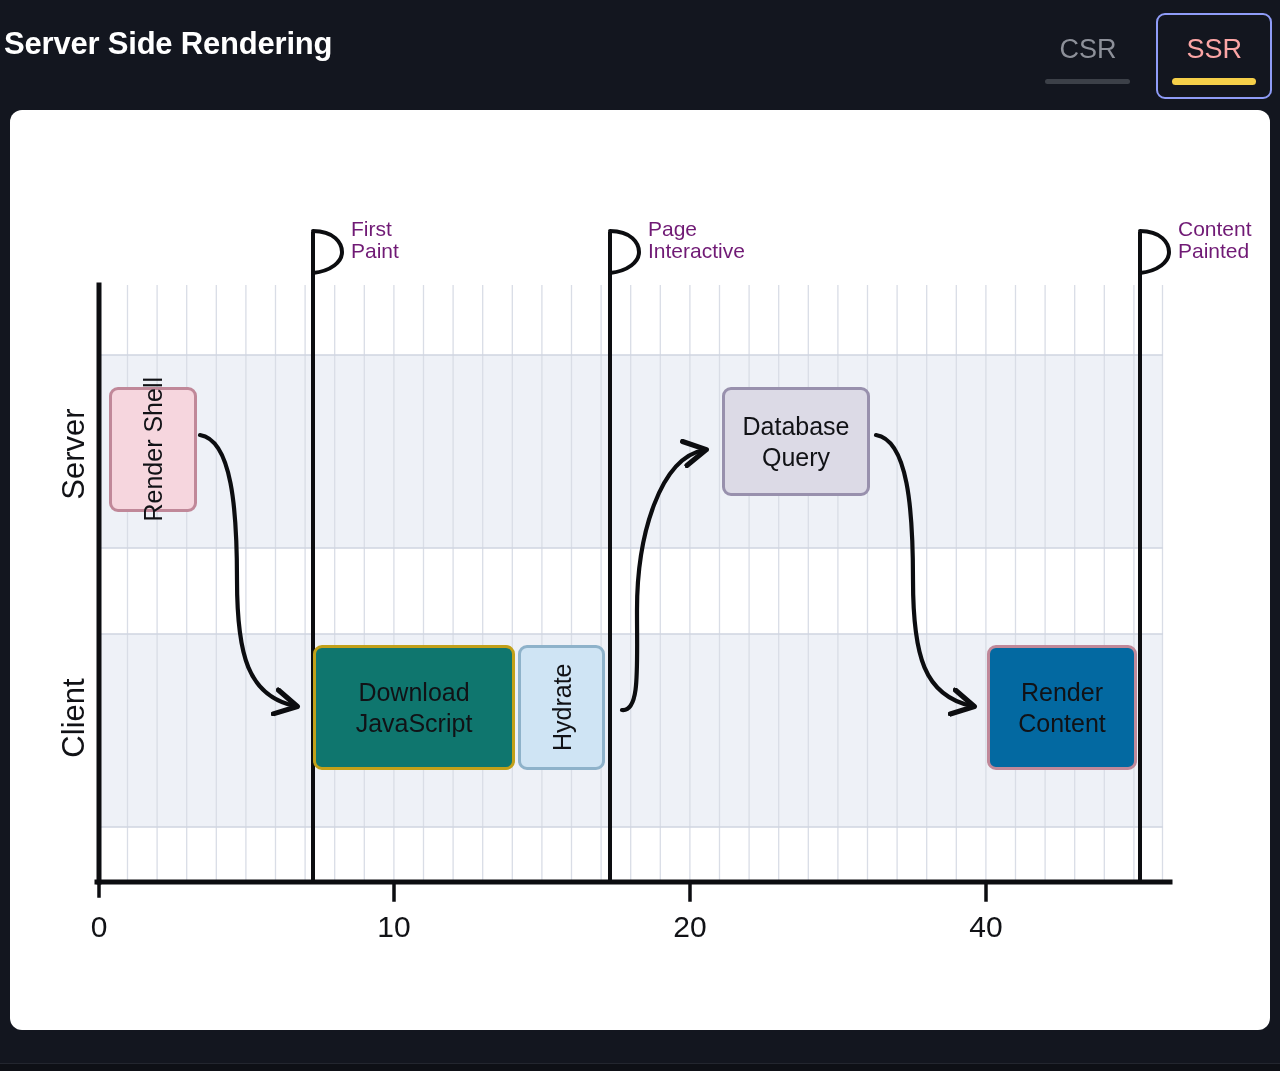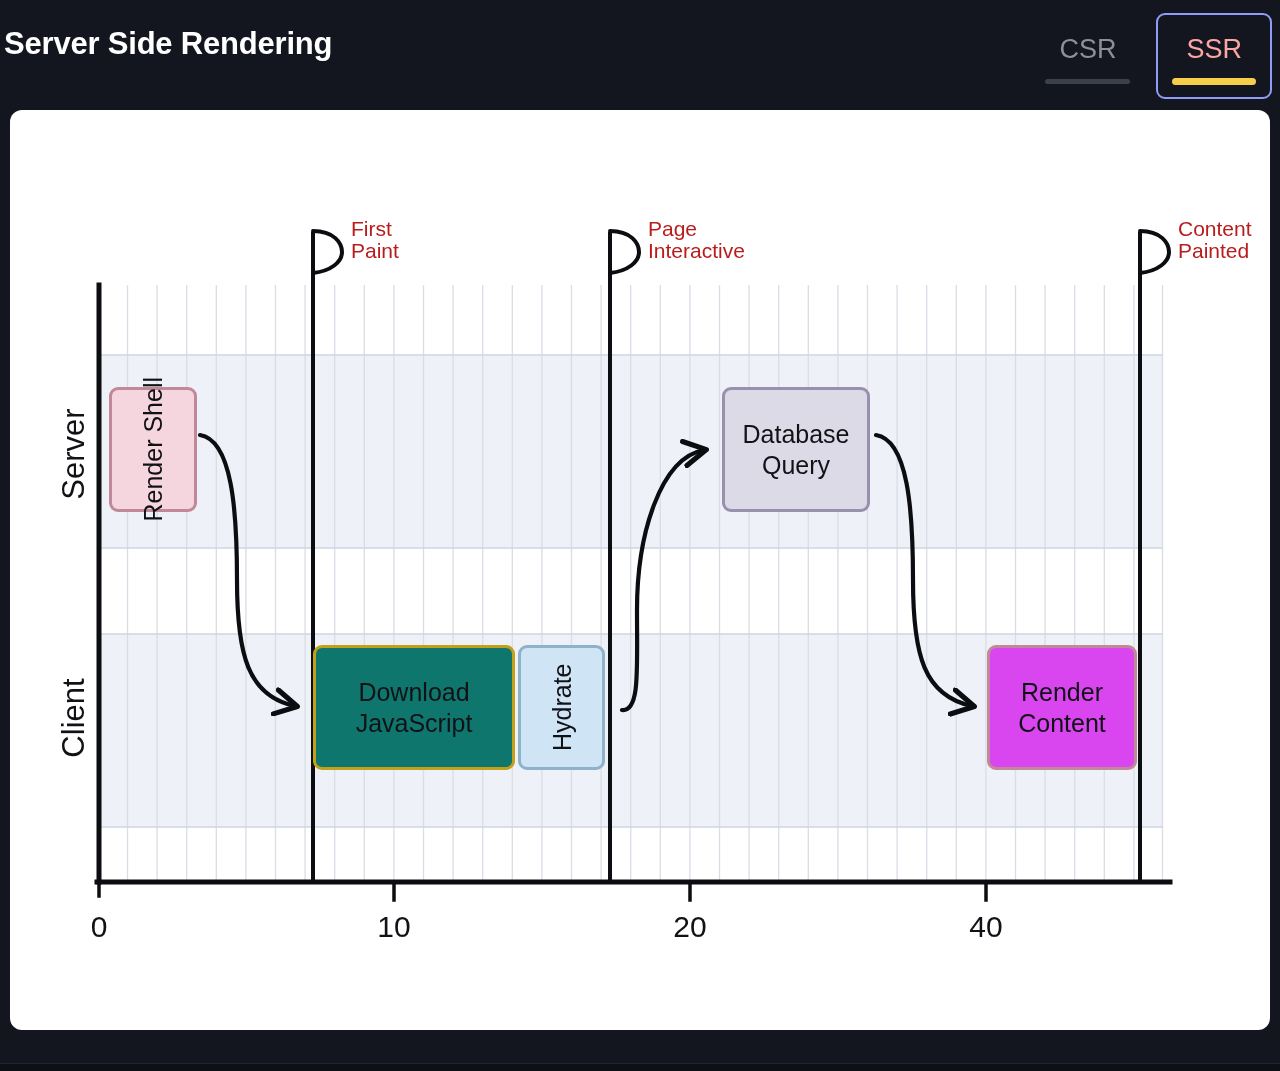--- a/index.html
+++ b/index.html
@@ -52,37 +52,37 @@
     transform-origin: 50% 50%; transform: rotate(-90deg);
     white-space: nowrap; text-align: center;
   }
   #lane-server { left: -6px; top: 326px; width: 140px; }
   #lane-client { left: -6px; top: 590px; width: 140px; }
 
   
   .flag { position: absolute; top: 110px; }
   .flag .flag-text {
     position: absolute; left: 38px; top: -2px;
-    font-size: 21px; color: #b91c1c; line-height: 1.03; white-space: nowrap;
+    font-size: 21px; color: #701a75; line-height: 1.03; white-space: nowrap;
   }
 
   
   .task {
     position: absolute; border-radius: 9px; border: 3px solid #000;
     display: flex; align-items: center; justify-content: center;
     text-align: center; color: #111216; font-size: 25px; line-height: 1.22;
   }
   .task .task-text { display: block; }
   .task.vert .task-text { transform: rotate(-90deg); white-space: nowrap; }
 
   #task-render-shell   { background: #f6d6de; border-color: #c08899; }
   #task-download-js    { background: #0f766e; border-color: #c2a019; }
   #task-hydrate        { background: #cfe4f4; border-color: #8eb2ca; }
   #task-database-query { background: #dcdae6; border-color: #9890ad; }
-  #task-render-content { background: #d946ef; border-color: #c08899; }
+  #task-render-content { background: #0369a1; border-color: #c08899; }
 
   
   .xtick {
     position: absolute; font-size: 30px; color: #111216;
     text-align: center; width: 80px;
   }
 
   
   #bottom-strip {
     position: absolute; left: 0; bottom: 0; width: 1280px; height: 8px;
@@ -215,21 +215,21 @@
       <div class="flag-text">
         <div>Content</div>
         <div>Painted</div>
       </div>
     </div>
 
     <div class="task vert" id="task-render-shell" style="left:99px; top:277px; width:88px; height:125px;">
       <span class="task-text">Render Shell</span>
     </div>
 
-    <div class="task" id="task-database-query" style="left:712px; top:277px; width:148px; height:125px;">
+    <div class="task" id="task-database-query" style="left:712px; top:277px; width:148px; height:109px;">
       <span class="task-text">Database Query</span>
     </div>
 
     <div class="task" id="task-download-js" style="left:303px; top:535px; width:202px; height:125px;">
       <span class="task-text">Download JavaScript</span>
     </div>
 
     <div class="task vert" id="task-hydrate" style="left:508px; top:535px; width:87px; height:125px;">
       <span class="task-text">Hydrate</span>
     </div>

